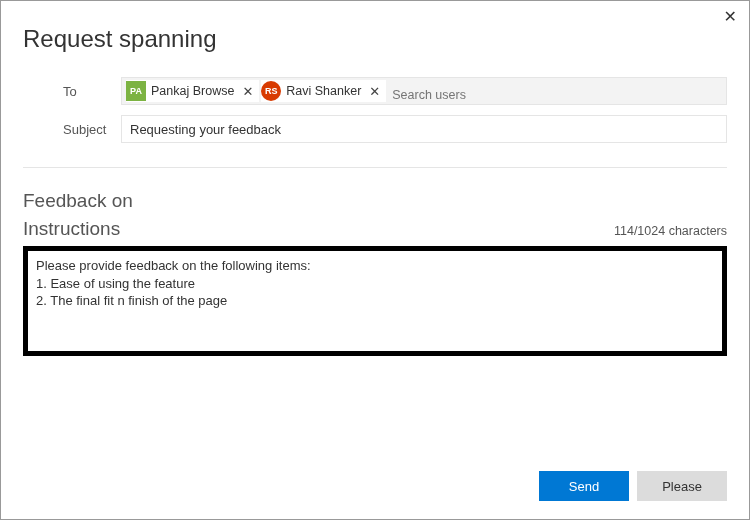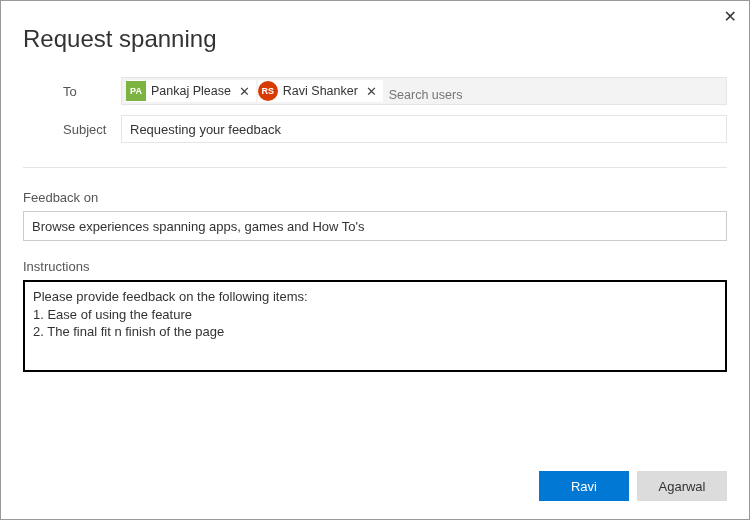--- a/index.html
+++ b/index.html
@@ -107,21 +107,21 @@
     font-size: 13px;
     color: #333;
     outline: none;
   }
   .divider {
     border: none;
     border-top: 1px solid #e5e5e5;
     margin: 14px 0 22px 0;
   }
   .block-label {
-    font-size: 13px;
+    font-size: 19px;
     color: #555;
     margin-bottom: 6px;
   }
   .label-row {
     display: flex;
     justify-content: space-between;
     align-items: baseline;
   }
   .counter {
     font-size: 12.5px;
@@ -132,22 +132,22 @@
     border: 1px solid #ccc;
     height: 30px;
     padding: 0 8px;
     font-size: 13px;
     color: #333;
     outline: none;
     margin-bottom: 18px;
   }
   .instructions-box {
     width: 100%;
-    border: 2px solid #000000;
-    height: 92px;
+    border: 5px solid #000000;
+    height: 110px;
     padding: 6px 8px;
     font-size: 13px;
     color: #333;
     outline: none;
     resize: none;
     font-family: inherit;
     line-height: 1.35;
   }
   .footer {
     margin-top: auto;
@@ -176,21 +176,21 @@
   </button>
 
   <h1 class="dialog-title">Request spanning</h1>
 
   <div class="field-row">
     <div class="field-label">To</div>
     <div class="to-input-wrap">
 
       <span class="chip">
         <span class="avatar green">PA</span>
-        <span class="chip-name">Pankaj Please</span>
+        <span class="chip-name">Pankaj Browse</span>
         <button class="chip-remove">
           <span>✕</span>
         </button>
       </span>
 
       <span class="chip">
         <span class="avatar red">RS</span>
         <span class="chip-name">Ravi Shanker</span>
         <button class="chip-remove">
           <span>✕</span>
@@ -202,27 +202,27 @@
   </div>
 
   <div class="field-row">
     <div class="field-label">Subject</div>
     <input class="subject-input" type="text" value="Requesting your feedback" style="">
   </div>
 
   <hr class="divider">
 
   <div class="block-label">Feedback on</div>
-  <input class="feedback-on-input" type="text" value="Browse experiences spanning apps, games and How To's" style="">
 
   <div class="label-row">
     <div class="block-label">Instructions</div>
+    <div class="counter">114/1024 characters</div>
   </div>
   <textarea class="instructions-box" style="">Please provide feedback on the following items:
 1. Ease of using the feature
 2. The final fit n finish of the page</textarea>
 
   <div class="footer">
-    <button class="btn primary">Ravi</button>
-    <button class="btn secondary">Agarwal</button>
+    <button class="btn primary">Send</button>
+    <button class="btn secondary">Please</button>
   </div>
 
 </div>
 
 </body></html>

